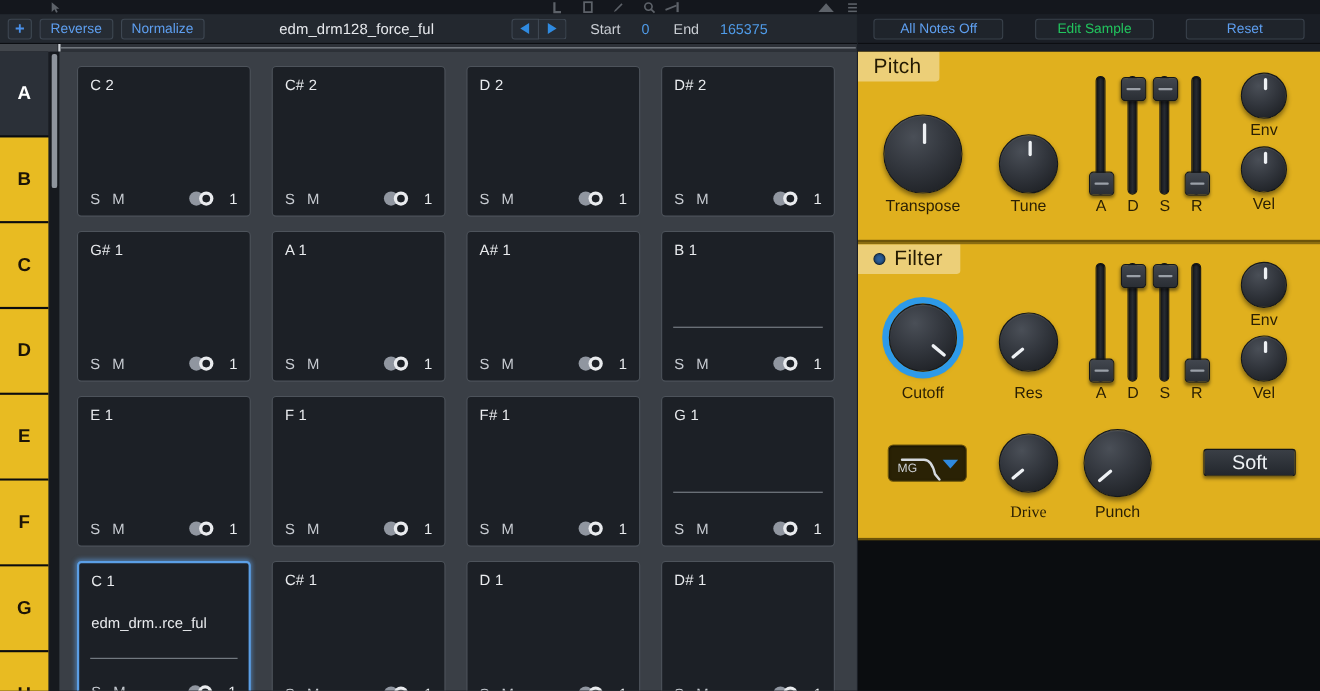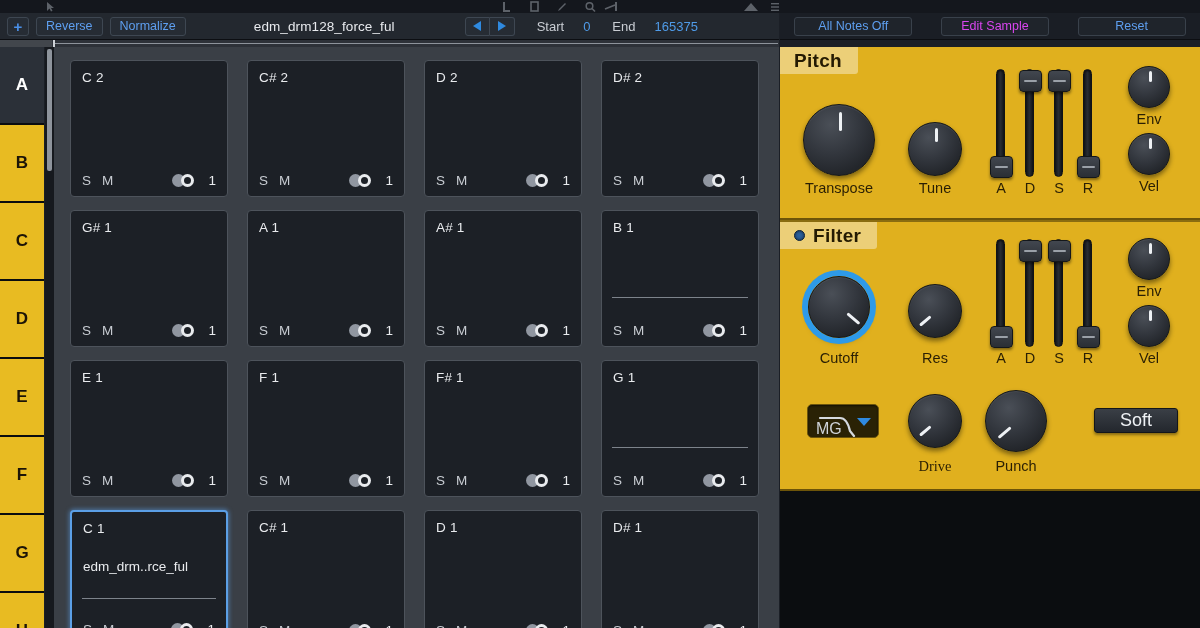--- a/index.html
+++ b/index.html
@@ -64,21 +64,21 @@
   .rhdr {
     position: absolute; left: 780px; top: 13px; width: 420px; height: 27px;
     background: #1a1e25; border-bottom: 1px solid #0c0e12;
     display: flex; align-items: center; justify-content: space-around;
   }
   .rhdr-btn {
     height: 19px; min-width: 118px; border: 1px solid #39414b; border-radius: 3px;
     background: #1f242b; color: #5e9ff0; font-size: 12.5px;
     display: flex; align-items: center; justify-content: center; cursor: pointer;
   }
-  .rhdr-btn.dim { color: #d946ef; text-align: center; }
+  .rhdr-btn.dim { color: #22c55e; text-align: center; }
   .rhdr-btn.narrow { min-width: 108px; }
 
   
   .wavestrip {
     position: absolute; left: 0; top: 40px; width: 779px; height: 7px;
     background: #2d3138;
   }
   .wavestrip .wline { position: absolute; left: 55px; right: 1px; top: 3px; height: 1px; background: #8d939b; }
   .wavestrip .wleft { position: absolute; left: 0; top: 0; width: 52px; height: 7px; background: #42464c; }
   .wavestrip .wcursor { position: absolute; left: 53px; top: 0; width: 2px; height: 7px; background: #cfd3d8; }
@@ -164,21 +164,20 @@
   .sect.pitch  { height: 173px; border-top: none; }
   .sect.filter { height: 271px; }
   .sect.amp    { height: 137px; border-bottom: none; }
 
   .sect-tab {
     position: absolute; left: 0; top: 0; height: 27px;
     background: rgba(255,255,255,.40);
     border-bottom-right-radius: 3px;
     display: flex; align-items: center;
     padding: 0 16px 0 14px;
-    font-weight: bold;
   }
   .sect-tab .tlabel { font-size: 19px; color: #241a02; letter-spacing: .3px; }
   .led {
     width: 11px; height: 11px; border-radius: 50%;
     background: #1b3a5c; border: 1px solid #0e2136;
     margin-right: 8px;
     box-shadow: inset 0 0 3px rgba(0,0,0,.6);
   }
   .led.on { background: #2b5f9b; }
 
@@ -222,21 +221,21 @@
   .sl-lbl { position: absolute; font-size: 14.5px; color: #2a1f04; text-align: center; width: 22px; }
 
   
   .ftype {
     position: absolute;
     width: 72px; height: 34px;
     background: #2a2205; border: 1px solid #6b540c; border-radius: 5px;
     box-shadow: inset 0 1px 2px rgba(0,0,0,.6);
     cursor: pointer;
   }
-  .ftype .fmg { position: absolute; left: 8px; top: 15px; font-size: 16px; color: #cfd3d8; }
+  .ftype .fmg { position: absolute; left: 8px; top: 15px; font-size: 11px; color: #cfd3d8; }
   .ftype svg { position: absolute; left: 6px; top: 4px; }
   .ftype .fcaret {
     position: absolute; right: 7px; top: 13px;
     width: 0; height: 0;
     border-left: 7px solid transparent; border-right: 7px solid transparent;
     border-top: 8px solid #2f8ae0;
   }
 
   .softbtn {
     position: absolute; width: 84px; height: 25px;

